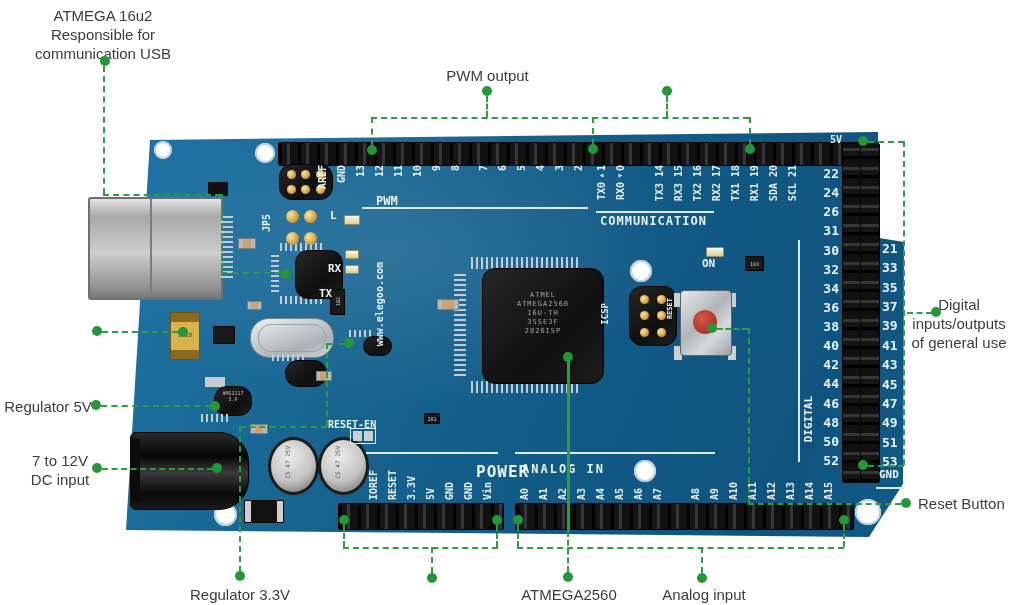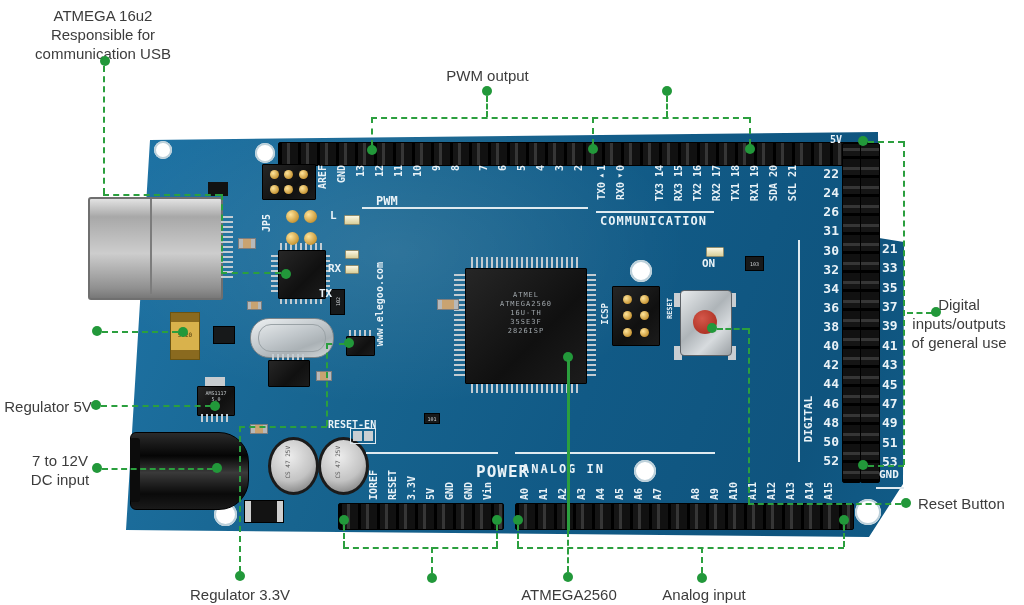--- a/index.html
+++ b/index.html
@@ -24,21 +24,21 @@
   .sk{color:var(--silk);font-family:"DejaVu Sans Mono",monospace;font-weight:bold;}
   .vtext{writing-mode:vertical-rl;transform:rotate(180deg);}
   .pins{display:flex;align-items:flex-start;}
   .pins.bottom{align-items:flex-end;}
   .pv{width:19px;line-height:19px;font:bold 10px/19px "DejaVu Sans Mono",monospace;color:var(--silk);
       writing-mode:vertical-rl;transform:rotate(180deg);}
   .numcol{display:flex;flex-direction:column;justify-content:space-between;color:var(--silk);
       font:bold 13px "DejaVu Sans Mono",monospace;}
   .wl{background:#dfeaf0;}
   
-  .chip{background:linear-gradient(135deg,#262626,#101010 60%,#1c1c1c);border:1px solid #000;border-radius:1px;}
+  .chip{background:linear-gradient(135deg,#262626,#101010 60%,#1c1c1c);border:1px solid #000;border-radius:13px;margin-left:17px;}
   .leadsh{background:repeating-linear-gradient(90deg,#c3ccd2 0 2px,rgba(0,0,0,0) 2px 5px);}
   .leadsv{background:repeating-linear-gradient(0deg,#c3ccd2 0 2px,rgba(0,0,0,0) 2px 5px);}
   .goldpin{width:9px;height:9px;border-radius:50%;background:radial-gradient(circle at 35% 35%,#ffe49a,#c89737 70%,#8f6a1f);}
   .smd-tan{background:linear-gradient(90deg,#b7b9ba 0 22%,#c9a371 22% 78%,#b7b9ba 78%);border:1px solid #7d7d7d;}
   .smd-blk{background:#17191a;border:1px solid #000;color:#cfd3d6;font:5px "DejaVu Sans Mono",monospace;
            display:flex;align-items:center;justify-content:center;}
   .led{background:linear-gradient(180deg,#fbf7e2,#d9cf9a);border:1px solid #8f8d6e;border-radius:1px;}
   
   .dot{width:10px;height:10px;border-radius:50%;background:var(--gd);transform:translate(-50%,-50%);}
   .dl{border-top:2px dashed var(--g);height:0;}

